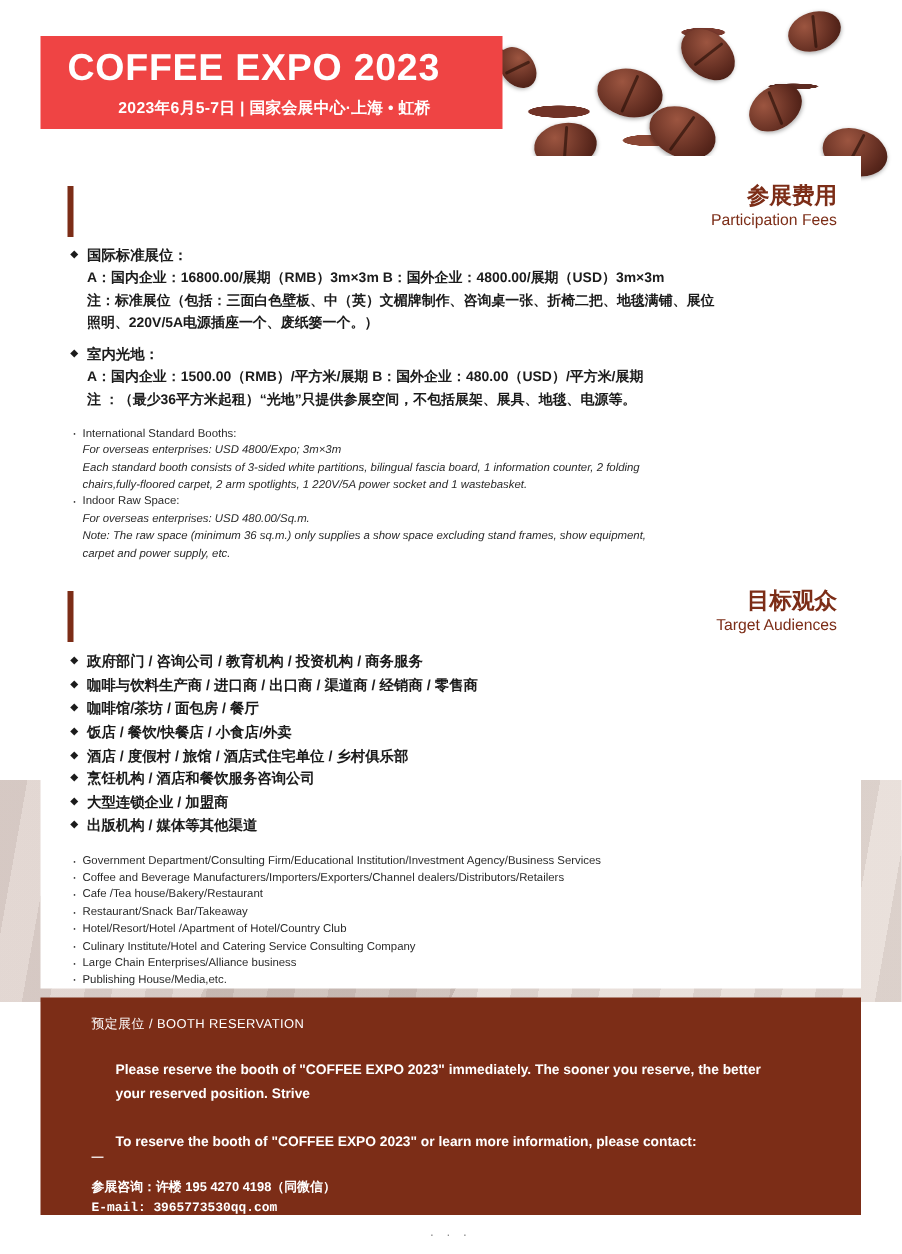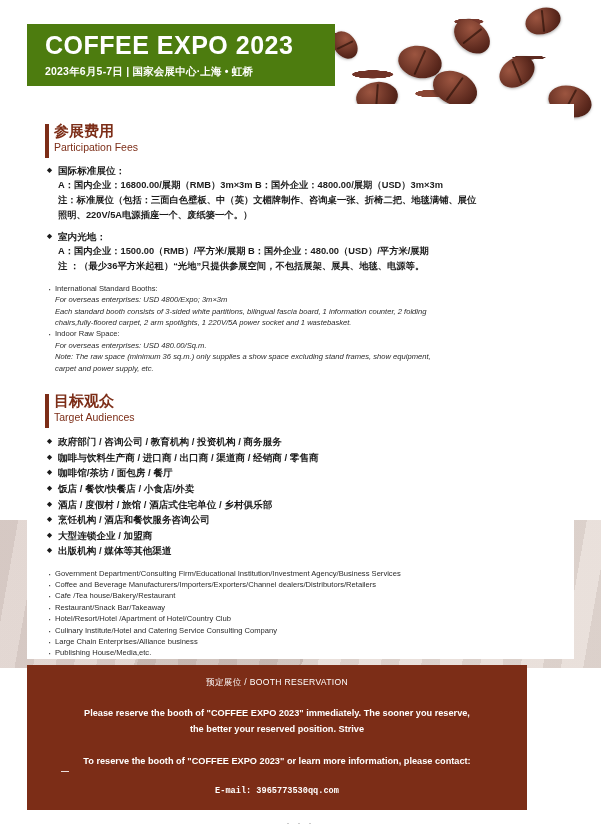--- a/index.html
+++ b/index.html
@@ -47,48 +47,49 @@
     transform: translateX(-50%) rotate(12deg);
     background: rgba(40,15,8,.65);
     border-radius:2px;
   }
 
   
   .banner {
     position: absolute;
     left: 27px; top: 24px;
     width: 308px; height: 62px;
-    background: #4d7c0f;
+    background: #ef4444;
     color: #ffffff;
     padding: 8px 14px 0 18px;
   }
   .banner-title {
     font-size: 25px;
     font-weight: bold;
     letter-spacing: .5px;
     line-height: 1.1;
   }
   .banner-sub {
     margin-top: 5px;
     font-size: 10.5px;
     font-weight: bold;
     letter-spacing: .2px;
+    text-align: center;
   }
 
   
   .sheet {
     position: absolute;
     left: 27px; top: 104px;
     width: 547px;
     height: 555px;
     background: #ffffff;
     padding: 18px 16px 10px 18px;
   }
 
-  .section-head { margin: 0 0 10px 0; position: relative; padding-left: 9px; }
+  .section-head { margin: 0 0 10px 0; position: relative; padding-left: 9px; text-align: right; }
   .section-head .bar {
     position: absolute; left: 0; top: 2px;
     width: 4px; height: 34px; background: #7c2d17;
   }
   .sec-cn {
     font-size: 15px; font-weight: bold; color: #7c2d17; line-height: 1.25;
   }
   .sec-en {
     font-size: 10.5px; color: #7c2d17; line-height: 1.3;
   }
@@ -157,26 +158,25 @@
     background:
       linear-gradient(115deg, rgba(150,110,95,.22) 0 30%, rgba(120,85,70,.30) 30% 55%, rgba(165,130,110,.18) 55% 100%),
       repeating-linear-gradient(100deg, rgba(110,75,60,.16) 0 18px, rgba(190,160,140,.10) 18px 40px);
       z-index: 0;
   }
 
   
   .reserve {
     position: absolute;
     left: 27px; top: 665px;
-    width: 500px;
+    width: 547px;
     height: 145px;
     background: #7c2d17;
     color: #ffffff;
     padding: 12px 34px 10px 34px;
-    text-align: center;
   }
   .reserve-title {
     font-size: 8.6px;
     margin-bottom: 11px;
     letter-spacing: .3px;
   }
   .reserve-p {
     font-size: 9.2px;
     font-weight: bold;
     line-height: 1.75;
@@ -297,19 +297,20 @@
       <div class="en-line dot">Large Chain Enterprises/Alliance business</div>
       <div class="en-line dot">Publishing House/Media,etc.</div>
     </div>
 
   </div>
 
   <div class="reserve">
     <div class="reserve-title">预定展位 / BOOTH RESERVATION</div>
     <p class="reserve-p">Please reserve the booth of "COFFEE EXPO 2023" immediately. The sooner you reserve, the better your reserved position. Strive</p>
     <p class="reserve-p">To reserve the booth of "COFFEE EXPO 2023" or learn more information, please contact:</p>
+    <div class="reserve-contact">参展咨询：许楼 195 4270 4198（同微信）</div>
     <div class="reserve-mail">E-mail: 3965773530qq.com</div>
     <span class="reserve-tick"></span>
   </div>
 
   <div class="footer-dots">. . .</div>
 
 </div>
 
 </body></html>

